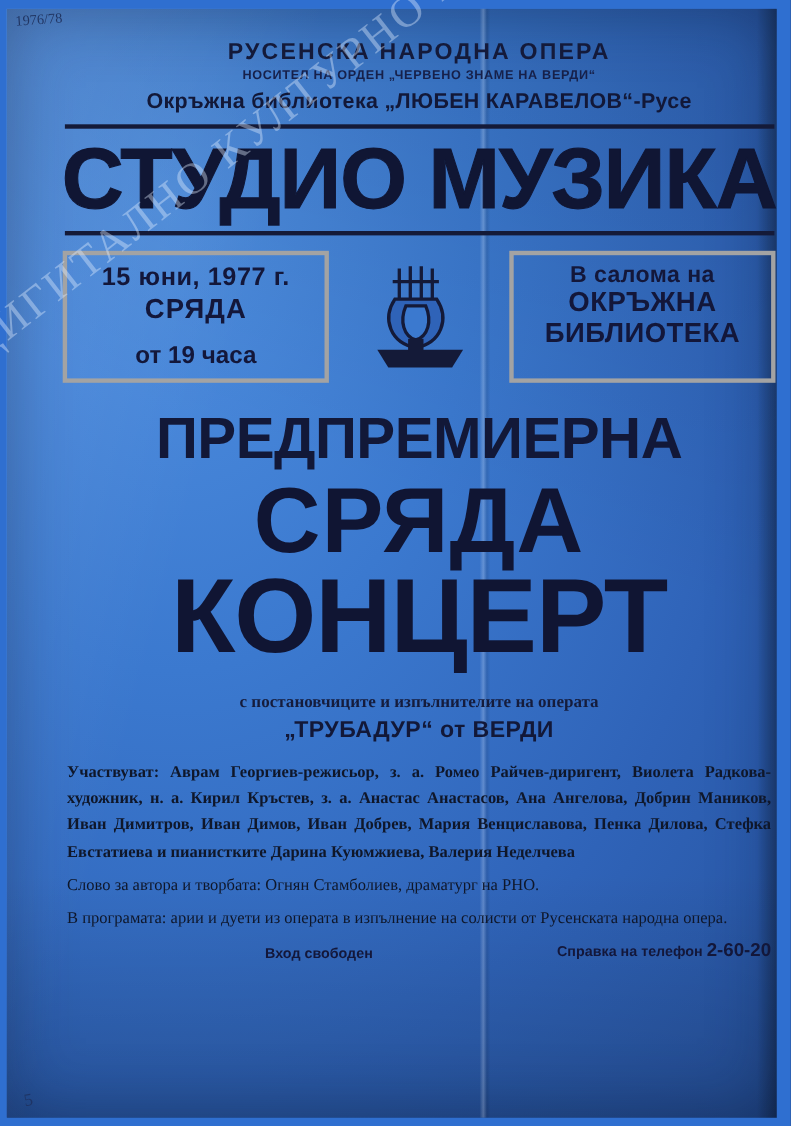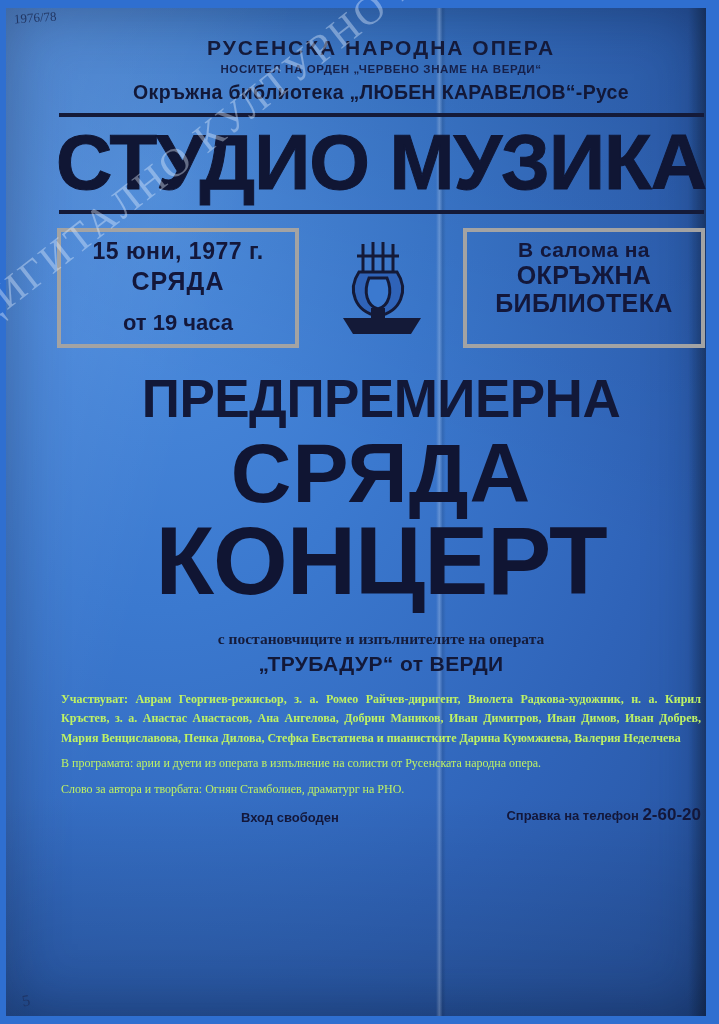--- a/index.html
+++ b/index.html
@@ -196,23 +196,23 @@
     font-weight: bold;
     letter-spacing: 0.4px;
     color: #121838;
   }
 
   .body-block {
     margin: 14px auto 0 auto;
     width: 640px;
     text-align: justify;
     font-family: "Liberation Serif", serif;
-    font-size: 12px;
+    font-size: 15px;
     line-height: 1.62;
-    color: #bef264;
+    color: #0f172a;
   }
   .body-block p { margin: 0 0 6px 0; }
   .body-block .lead { font-weight: bold; }
 
   .footrow {
     margin-top: 4px;
     width: 640px;
     margin-left: auto;
     margin-right: auto;
     display: flex;
@@ -300,22 +300,22 @@
 
     <div class="sub-pre">ПРЕДПРЕМИЕРНА</div>
     <div class="word-meeting">СРЯДА</div>
     <div class="word-concert">КОНЦЕРТ</div>
 
     <div class="with-line">с постановчиците и изпълнителите на операта</div>
     <div class="opera-line">„ТРУБАДУР“ от ВЕРДИ</div>
 
     <div class="body-block">
       <p class="lead">Участвуват: Аврам Георгиев-режисьор, з. а. Ромео Райчев-диригент, Виолета Радкова-художник, н. а. Кирил Кръстев, з. а. Анастас Анастасов, Ана Ангелова, Добрин Маников, Иван Димитров, Иван Димов, Иван Добрев, Мария Венциславова, Пенка Дилова, Стефка Евстатиева и пианистките Дарина Куюмжиева, Валерия Неделчева</p>
+      <p>Слово за автора и творбата: Огнян Стамболиев, драматург на РНО.</p>
       <p>В програмата: арии и дуети из операта в изпълнение на солисти от Русенската народна опера.</p>
-      <p>Слово за автора и творбата: Огнян Стамболиев, драматург на РНО.</p>
     </div>
 
     <div class="footrow">
       <div class="free">Вход свободен</div>
       <div class="phone">
         <span>Справка на телефон</span>
         <b>2-60-20</b>
       </div>
     </div>
   </div>

